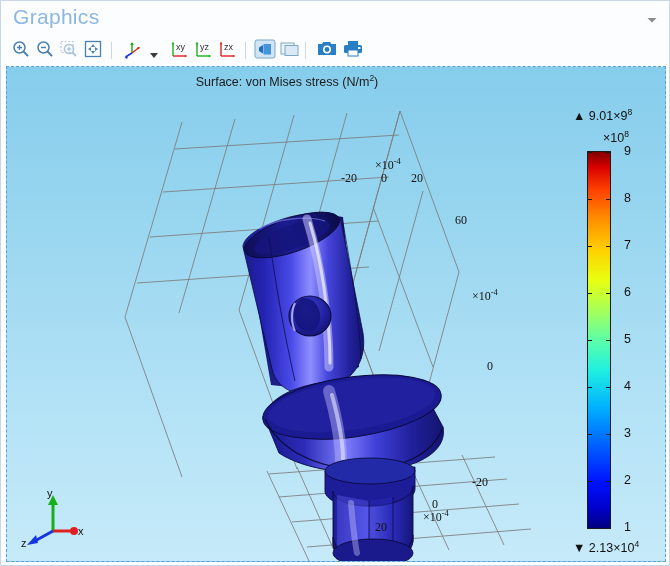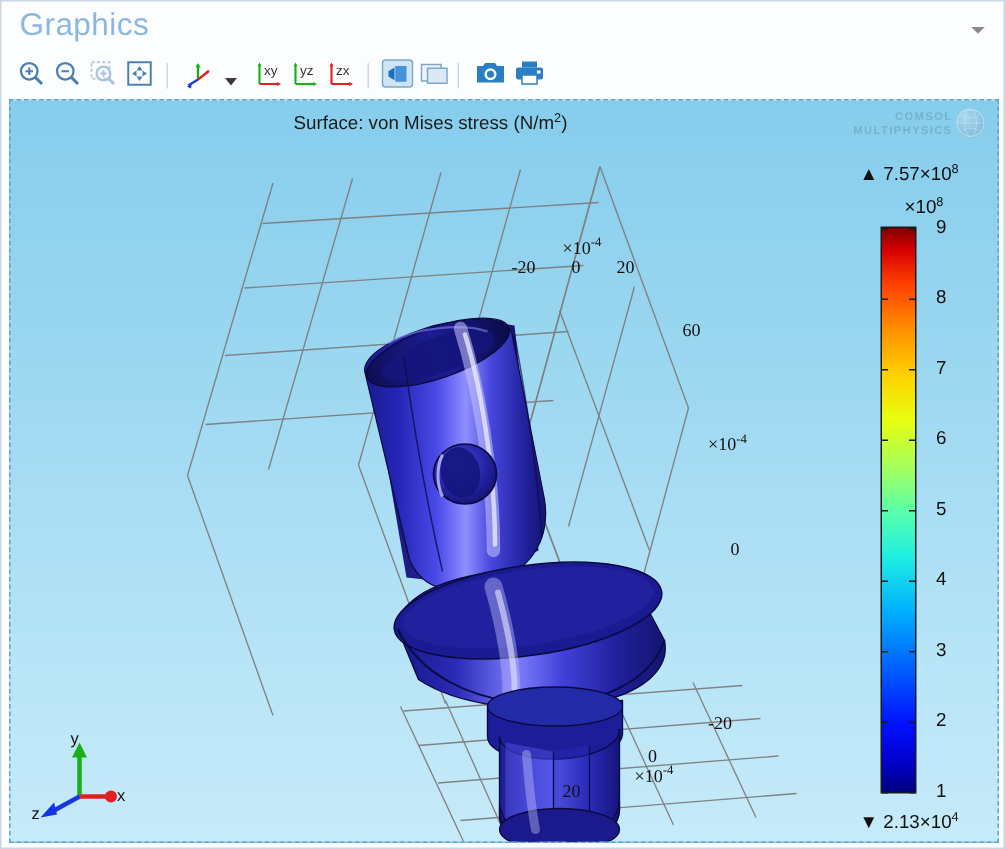--- a/index.html
+++ b/index.html
@@ -556,40 +556,25 @@
 
     <div class="axlab" style="left:448px;top:146px;">60</div>
     <div class="axlab" style="left:465px;top:220px;"><span>×10</span><sup>-4</sup></div>
     <div class="axlab" style="left:480px;top:292px;">0</div>
 
     <div class="axlab" style="left:465px;top:408px;">-20</div>
     <div class="axlab" style="left:425px;top:430px;">0</div>
     <div class="axlab" style="left:416px;top:441px;"><span>×10</span><sup>-4</sup></div>
     <div class="axlab" style="left:368px;top:453px;">20</div>
 
-    <div id="watermark">
-      <div id="wm-text">
-        <div>COMSOL</div>
-        <div>MULTIPHYSICS</div>
-      </div>
-      <div id="wm-globe">
-        <svg width="20" height="20" viewBox="0 0 20 20">
-          <circle cx="10" cy="10" r="9" fill="none" stroke="#ffffff" stroke-width="1" opacity=".7"></circle>
-          <ellipse cx="10" cy="10" rx="4" ry="9" fill="none" stroke="#ffffff" stroke-width="0.8" opacity=".6"></ellipse>
-          <line x1="1" y1="10" x2="19" y2="10" stroke="#ffffff" stroke-width="0.8" opacity=".6"></line>
-          <path d="M4 5 Q10 8 16 5" stroke="#ffffff" stroke-width="0.7" fill="none" opacity=".5"></path>
-          <path d="M4 15 Q10 12 16 15" stroke="#ffffff" stroke-width="0.7" fill="none" opacity=".5"></path>
-        </svg>
-      </div>
-    </div>
 
     <div id="legend">
 
       <div id="legend-max"><span>▲</span>
-        <span>7.57×10</span><sup>8</sup></div>
+        <span>9.01×9</span><sup>8</sup></div>
 
       <div id="legend-exp"><span>×10</span><sup>8</sup></div>
 
       <div id="colorbar">
         <div class="cb-tick" style="top:0px;"></div>
         <div class="cb-tick" style="top:47px;"></div>
         <div class="cb-tick" style="top:94px;"></div>
         <div class="cb-tick" style="top:141px;"></div>
         <div class="cb-tick" style="top:188px;"></div>
         <div class="cb-tick" style="top:235px;"></div>

